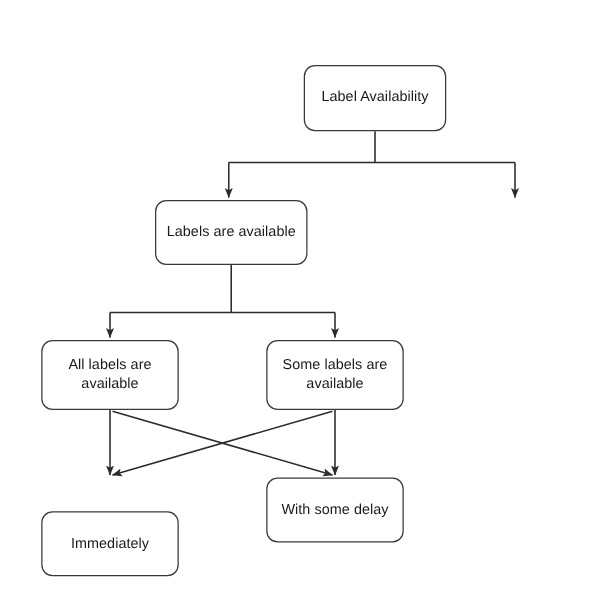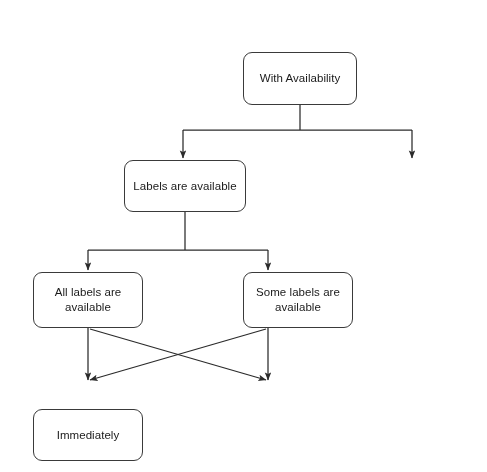--- a/index.html
+++ b/index.html
@@ -46,21 +46,21 @@
   .node .label {
     display: block;
     padding: 0 6px;
     white-space: pre-line;
   }
   
   #node-root        { left: 243px; top:  52px; width: 114px; height: 53px; }
   #node-available   { left: 124px; top: 160px; width: 122px; height: 52px; }
   #node-noaccess    { left: 357px; top: 160px; width: 108px; height: 52px; }
   #node-all         { left:  33px; top: 272px; width: 110px; height: 56px; }
-  #node-some        { left: 213px; top: 272px; width: 110px; height: 56px; margin-left: 30px; }
+  #node-some        { left: 213px; top: 272px; width: 110px; height: 56px; }
   #node-immediately { left:  33px; top: 382px; width: 110px; height: 52px; margin-top: 27px; }
   #node-delay       { left: 213px; top: 382px; width: 110px; height: 52px; }
 </style>
 </head>
 <body>
 
 <div id="canvas">
 
   <svg id="edges" viewBox="0 0 487 472" width="487" height="472" aria-hidden="true">
     <defs>
@@ -82,21 +82,21 @@
       <path d="M268,250 L268,270" marker-end="url(#arrowhead)"></path>
 
       <path d="M88,328 L88,380" marker-end="url(#arrowhead)"></path>
       <path d="M90,329 L266,380" marker-end="url(#arrowhead)"></path>
       <path d="M266,329 L90,380" marker-end="url(#arrowhead)"></path>
       <path d="M268,328 L268,380" marker-end="url(#arrowhead)"></path>
     </g>
   </svg>
 
   <div class="node" id="node-root">
-    <span class="label">With Availability</span>
+    <span class="label">Label Availability</span>
   </div>
 
   <div class="node" id="node-available">
     <span class="label">Labels are available</span>
   </div>
 
 
   <div class="node" id="node-all">
     <span class="label">All labels are
 available</span>
@@ -104,14 +104,17 @@
 
   <div class="node" id="node-some">
     <span class="label">Some labels are
 available</span>
   </div>
 
   <div class="node" id="node-immediately">
     <span class="label">Immediately</span>
   </div>
 
+  <div class="node" id="node-delay">
+    <span class="label">With some delay</span>
+  </div>
 
 </div>
 
 </body></html>

